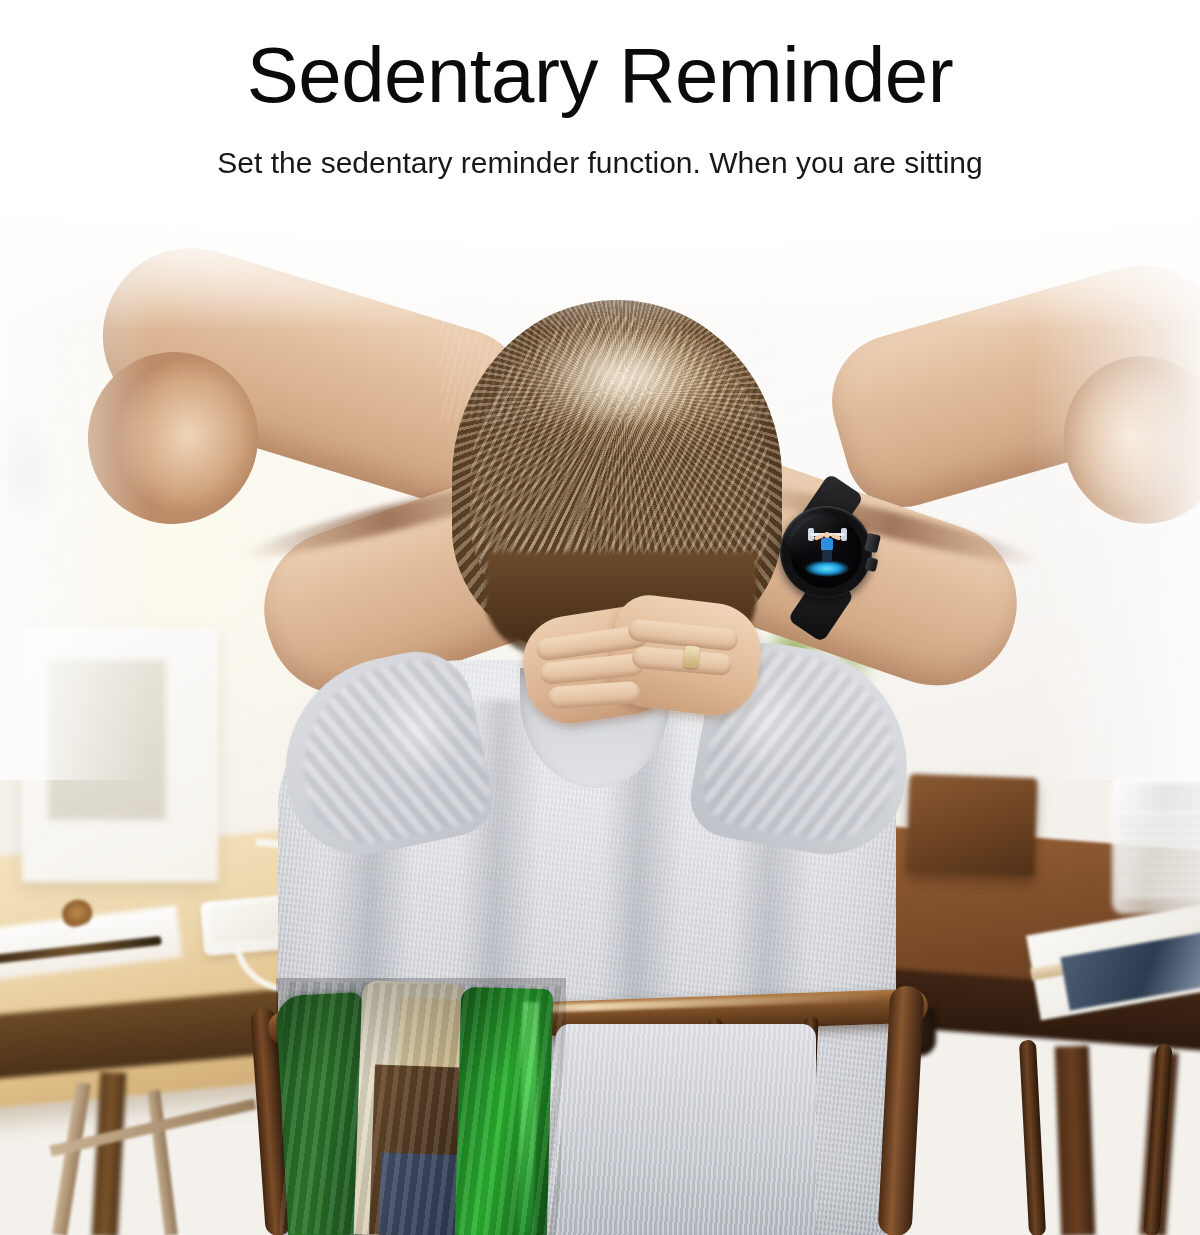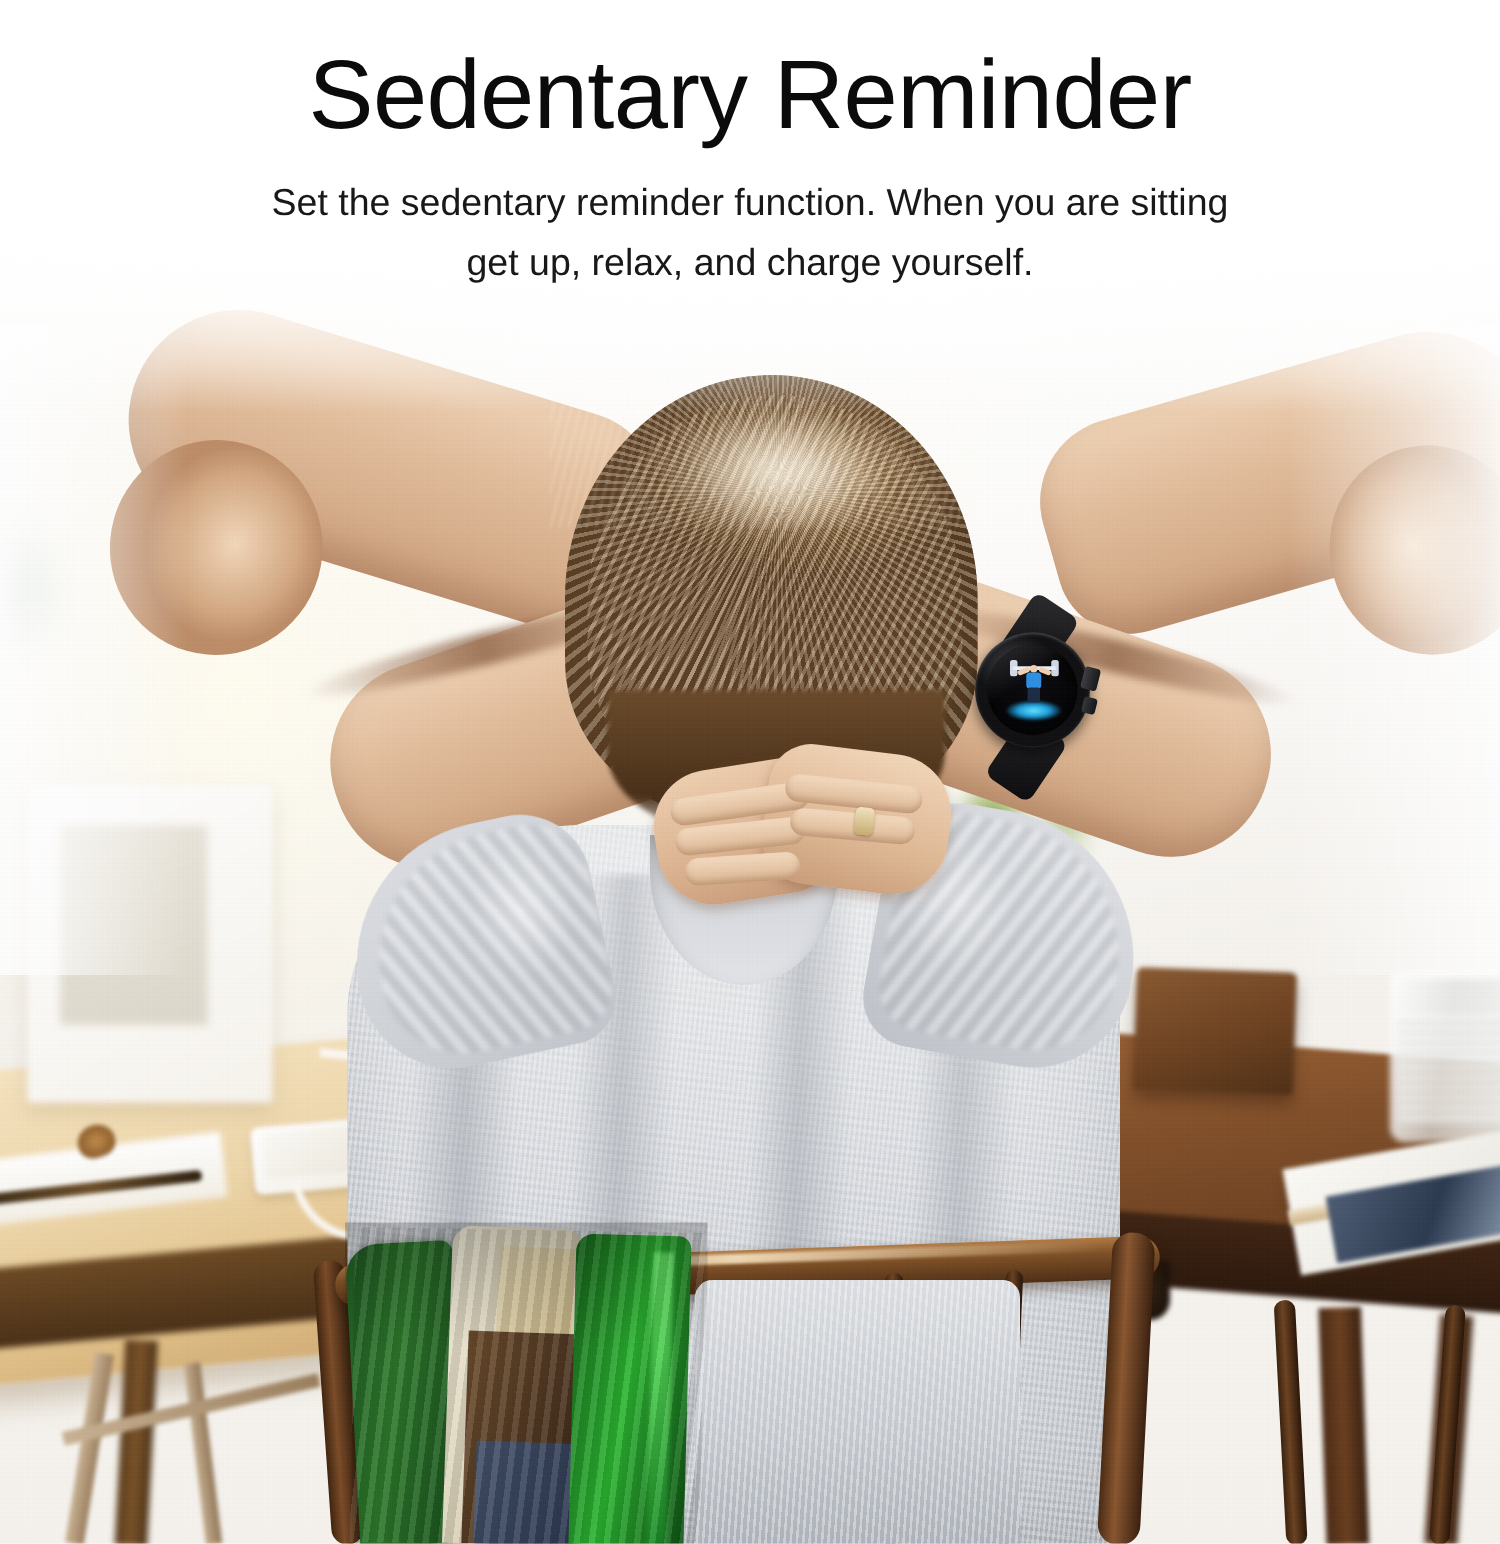--- a/index.html
+++ b/index.html
@@ -715,17 +715,16 @@
     <div class="side-fade-l"></div>
     <div class="side-fade-r"></div>
     <div class="grain"></div>
     <div class="top-fade"></div>
   </div>
 
   <div class="text-block">
     <h1 class="title">Sedentary Reminder</h1>
     <p class="subtitle">
       <span class="ln">Set the sedentary reminder function. When you are sitting</span>
-      <span class="ln">get up, relax, and charge yourself.</span>
     </p>
   </div>
 
 </div>
 
 </body></html>

